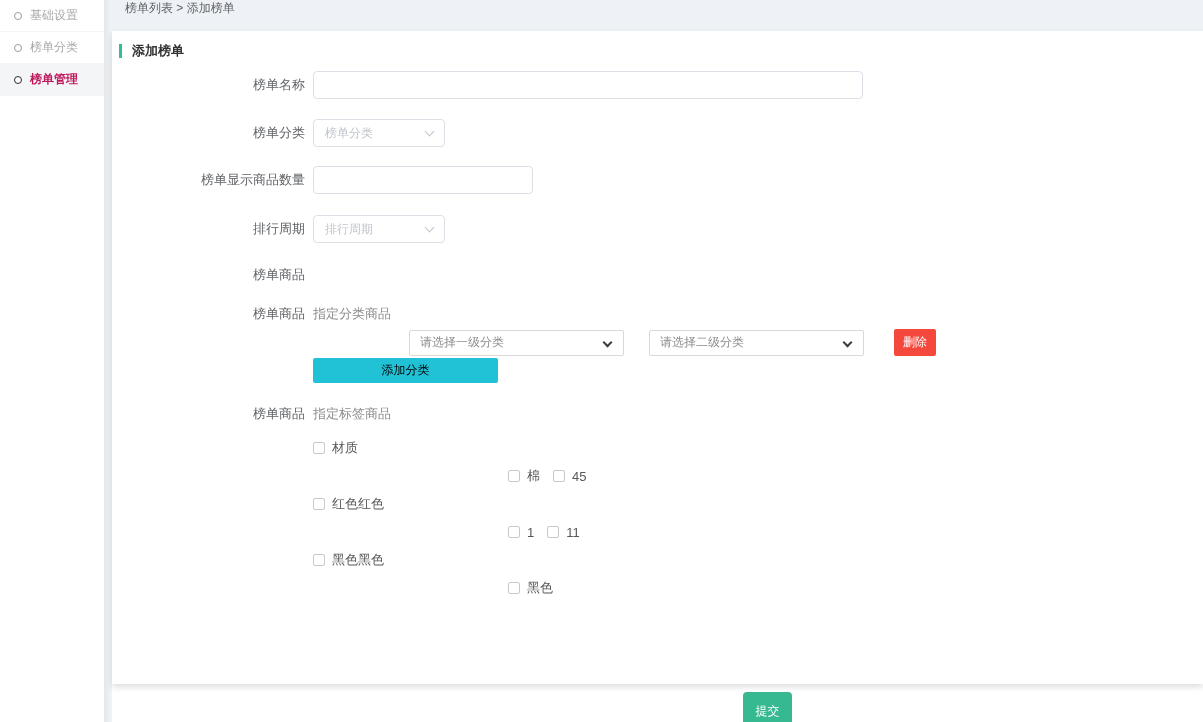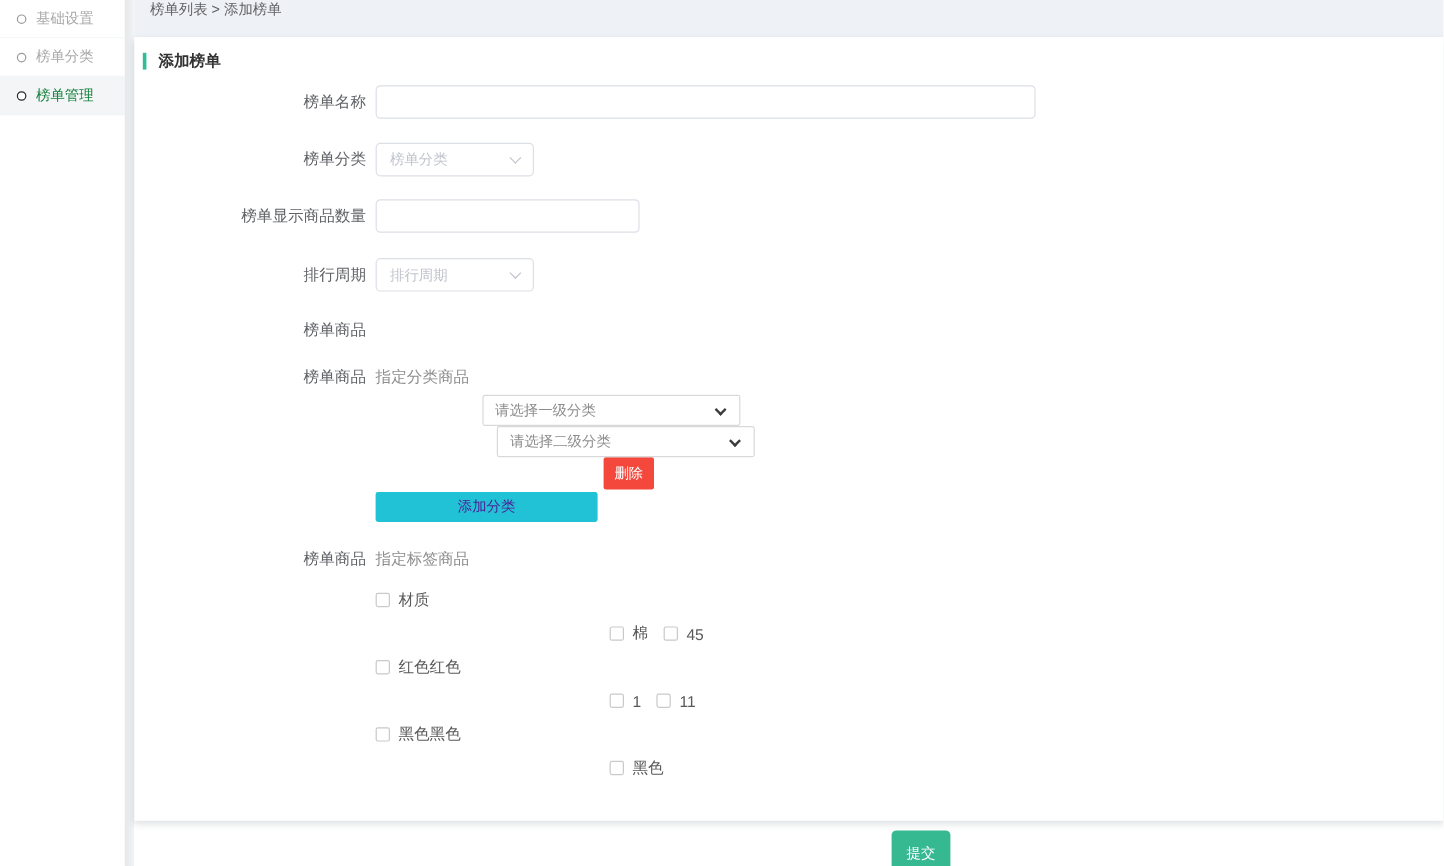--- a/index.html
+++ b/index.html
@@ -10,21 +10,21 @@
     background:#fff;
     overflow:hidden;
   }
   
   .sidebar { width:104px; background:#fff; flex:none;text-align:right; }
   .s-item {
     height:32px; display:flex; align-items:center; gap:8px;
     padding-left:14px; font-size:12px; color:#a8a8a8;
     border-bottom:1px solid #f4f5f6; cursor:pointer; background:#fff;
   }
-  .s-item.active { background:#f4f5f6; color:#15803d; font-weight:normal; }
+  .s-item.active { background:#f4f5f6; color:#be185d; font-weight:bold; }
   .ring {
     width:8px; height:8px; border-radius:50%;
     border:1.5px solid #9b9b9b; flex:none; background:#fff;
   }
   .s-item.active .ring { border-color:#2b2b2b; }
 
   
   .strip { width:8px; flex:none; background:linear-gradient(to right,#e4e8eb,#f2f4f6); }
 
   
@@ -99,21 +99,21 @@
     border-right:2px solid #3d3d3d; border-bottom:2px solid #3d3d3d;
     transform:rotate(45deg);
   }
   .nsel-2 { margin-left:25px; }
   .del-btn {
     margin-left:30px; width:42px; height:27px; border:none; border-radius:2px;
     background:#f5483d; color:#fff; font-size:12px; cursor:pointer;
   }
   .add-btn {
     margin-top:2px; width:185px; height:25px; border:none; border-radius:2px;
-    background:#22c2d6; color:#4c1d95; font-size:12px; cursor:pointer; display:block;
+    background:#22c2d6; color:#000000; font-size:12px; cursor:pointer; display:block;
   }
 
   
   .cb-row { display:flex; align-items:center; margin-top:14px; height:14px; }
   .cb-row.first { margin-top:19px; }
   .cb-row.indent { margin-left:195px; }
   .cb {
     width:12px; height:12px; border:1px solid #c9c9c9; border-radius:2px;
     background:#fff; flex:none; cursor:pointer;
   }
@@ -197,21 +197,21 @@
       </div>
 
       <div class="frow top mb23">
         <div class="flabel">榜单商品</div>
       </div>
 
       <div class="frow top mb23">
         <div class="flabel">榜单商品</div>
         <div class="fcontent">
           <div class="sublabel">指定分类商品</div>
-          <div class="cat-row" style="margin-left:76px;flex-direction:column;">
+          <div class="cat-row" style="margin-left:96px;">
             <div class="nselect">
               <span>请选择一级分类</span>
               <span class="nchev"></span>
             </div>
             <div class="nselect nsel-2">
               <span>请选择二级分类</span>
               <span class="nchev"></span>
             </div>
             <button class="del-btn">删除</button>
           </div>

